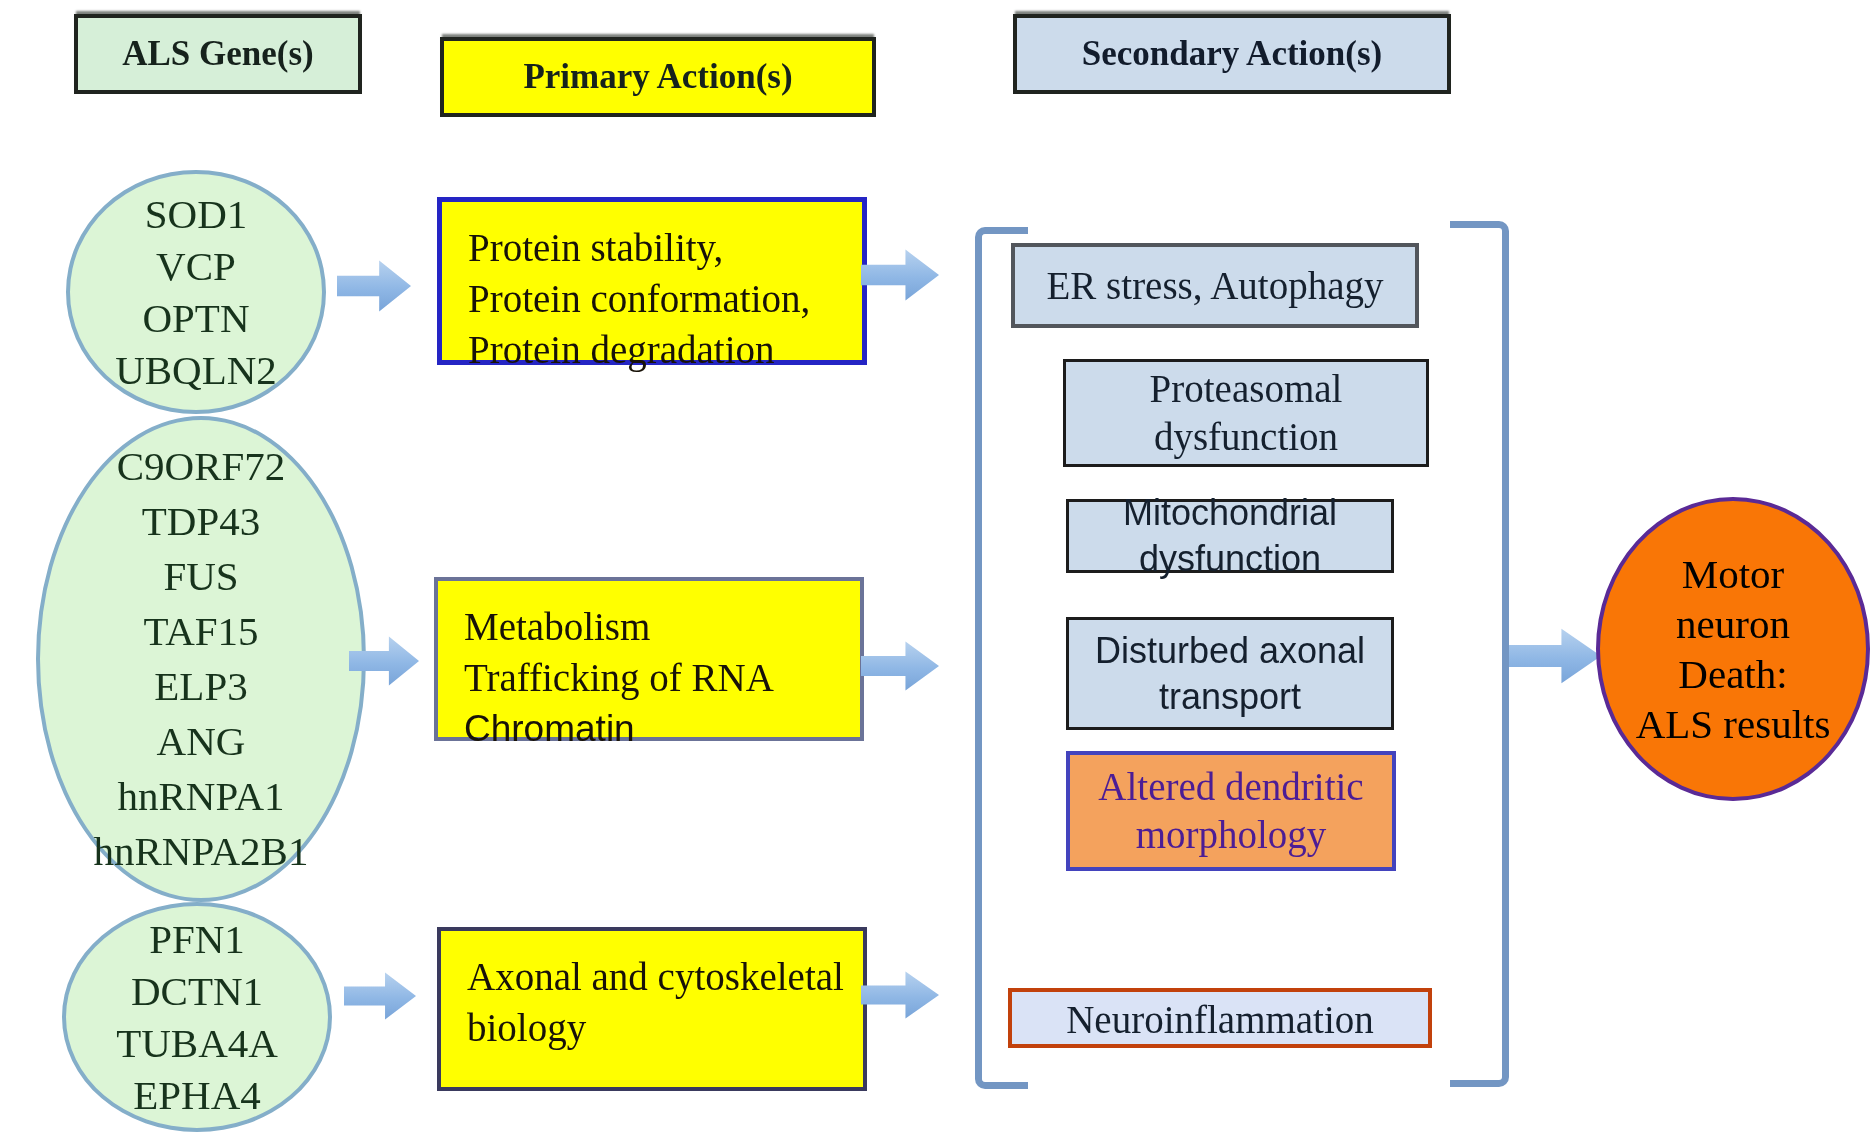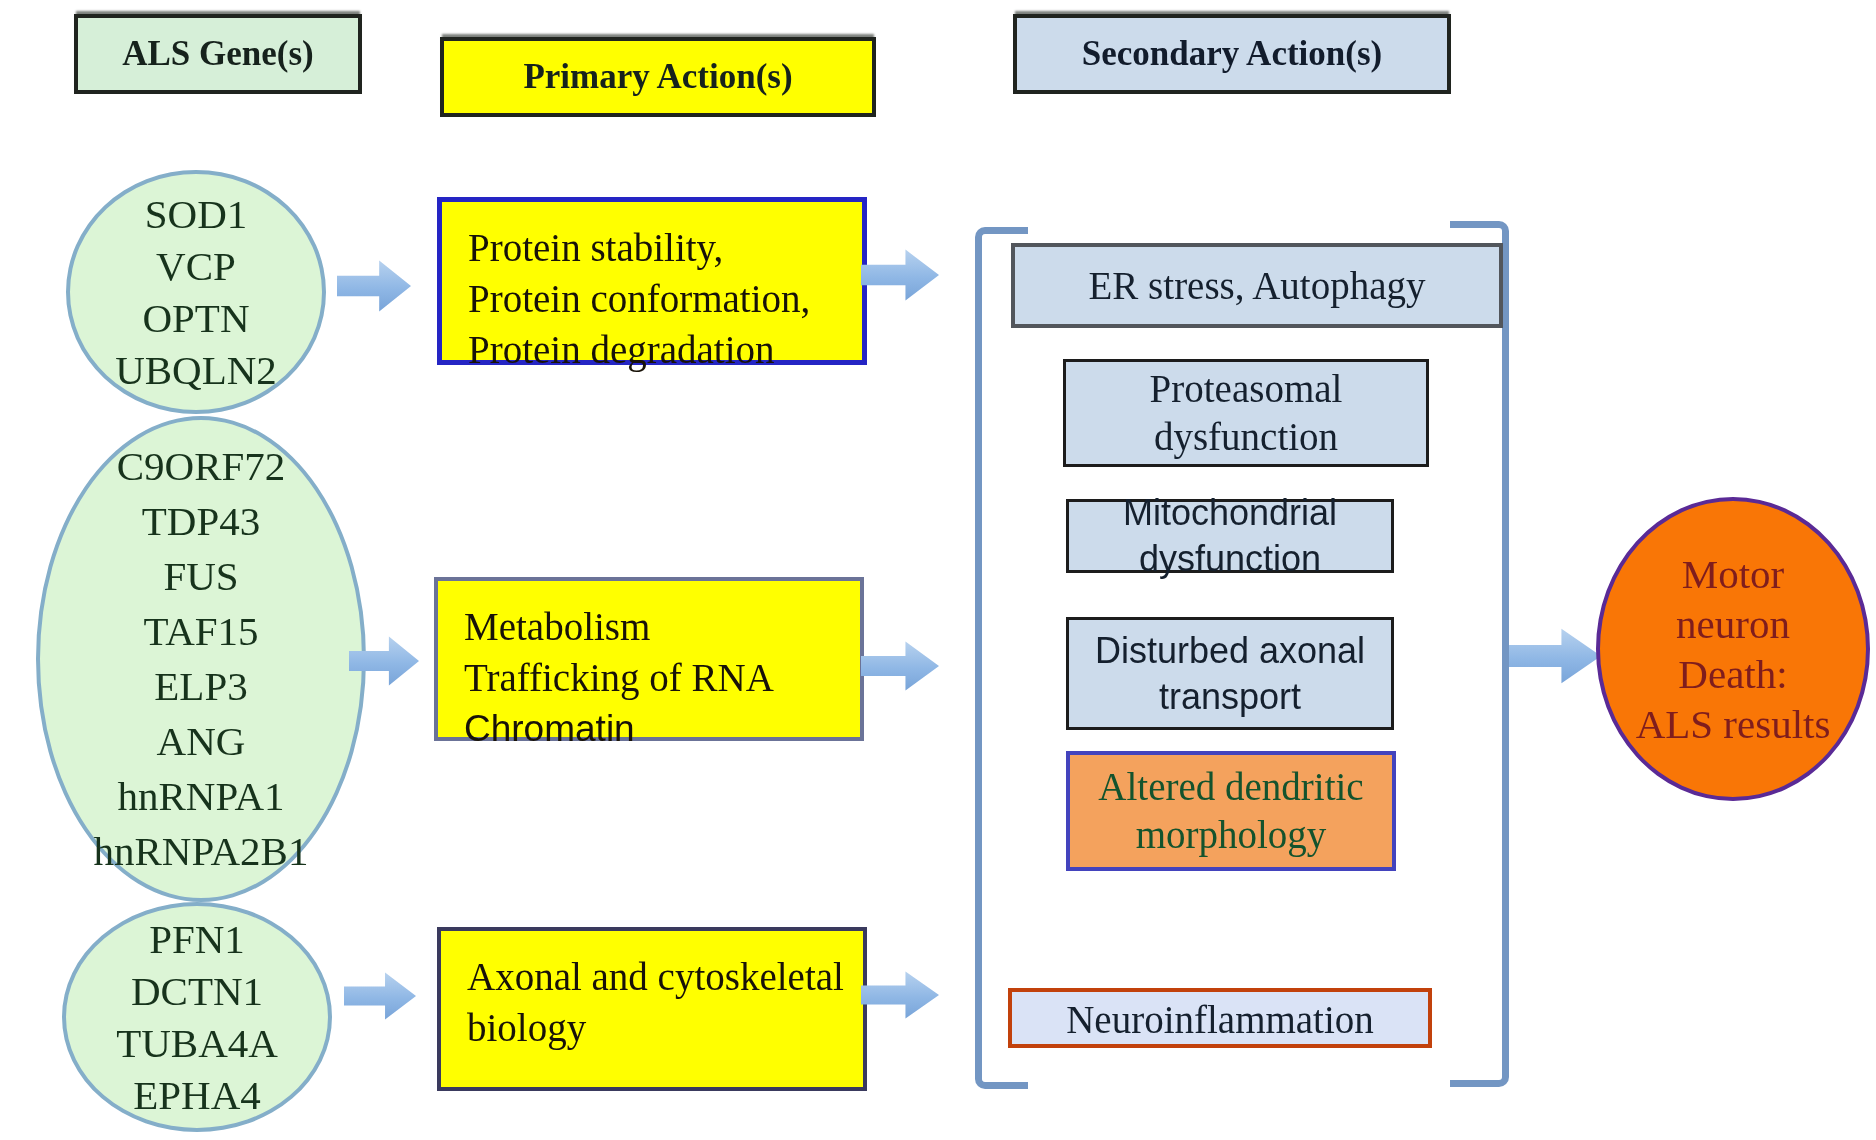--- a/index.html
+++ b/index.html
@@ -29,25 +29,25 @@
         padding:20px 8px 8px 26px;box-sizing:border-box;}
   #ybox1{left:437px;top:197px;width:430px;height:168px;border:5px solid #2525c4;}
   #ybox2{left:434px;top:577px;width:430px;height:164px;border:4px solid #6b7398;}
   #ybox3{left:437px;top:927px;width:430px;height:164px;border:4px solid #3a3a5e;}
   .sans{font-family:"Liberation Sans",sans-serif;font-size:37px;}
 
   
   .sbox{position:absolute;background:#ccdbeb;border:3px solid #1c1c1c;color:#15202e;
         display:flex;flex-direction:column;align-items:center;justify-content:center;
         text-align:center;font-size:39px;line-height:48px;box-sizing:border-box;}
-  #sbox-er{left:1011px;top:243px;width:492px;height:85px;border:4px solid #52565c;}
+  #sbox-er{left:1011px;top:243px;width:408px;height:85px;border:4px solid #52565c;}
   #sbox-prot{left:1063px;top:359px;width:366px;height:108px;}
   #sbox-mito{left:1066px;top:499px;width:328px;height:74px;font-family:"Liberation Sans",sans-serif;font-size:36px;line-height:46px;}
   #sbox-dist{left:1066px;top:617px;width:328px;height:113px;font-family:"Liberation Sans",sans-serif;font-size:36px;line-height:46px;}
-  #sbox-alt{left:1066px;top:751px;width:330px;height:120px;background:#f4a25d;border:4px solid #4343bd;color:#14532d;}
+  #sbox-alt{left:1066px;top:751px;width:330px;height:120px;background:#f4a25d;border:4px solid #4343bd;color:#4c1d95;}
   #sbox-neuro{left:1008px;top:988px;width:424px;height:60px;background:#dae3f6;border:4px solid #c2410c;justify-content:flex-end;}
 
   
   .bracket{position:absolute;}
   #bracket-left{left:975px;top:227px;width:46px;height:848px;
     border-left:7px solid #7396c3;border-top:7px solid #7396c3;border-bottom:7px solid #7396c3;
     border-radius:10px 0 0 10px;}
   #bracket-right{left:1450px;top:221px;width:52px;height:852px;
     border-right:7px solid #7396c3;border-top:7px solid #7396c3;border-bottom:7px solid #7396c3;
     border-radius:0 10px 10px 0;}
@@ -59,21 +59,21 @@
   #arr-1{left:337px;top:259px;width:74px;height:54px;}
   #arr-2{left:861px;top:248px;width:78px;height:54px;}
   #arr-3{left:349px;top:635px;width:70px;height:52px;}
   #arr-4{left:861px;top:640px;width:78px;height:52px;}
   #arr-5{left:344px;top:971px;width:72px;height:50px;}
   #arr-6{left:861px;top:970px;width:78px;height:50px;}
   #arr-7{left:1509px;top:627px;width:92px;height:58px;}
 
   
   #outcome{position:absolute;left:1596px;top:497px;width:266px;height:296px;border-radius:50%;
-           background:#f97606;border:4px solid #5a2a96;color:#7f1d1d;
+           background:#f97606;border:4px solid #5a2a96;color:#000000;
            display:flex;flex-direction:column;align-items:center;justify-content:center;
            text-align:left;font-size:41px;}
   #outcome .oline{line-height:50px;}
 </style>
 </head>
 <body>
 
 <div class="canvas">
 
   <div class="hdr" id="hdr-genes">ALS Gene(s)</div>

